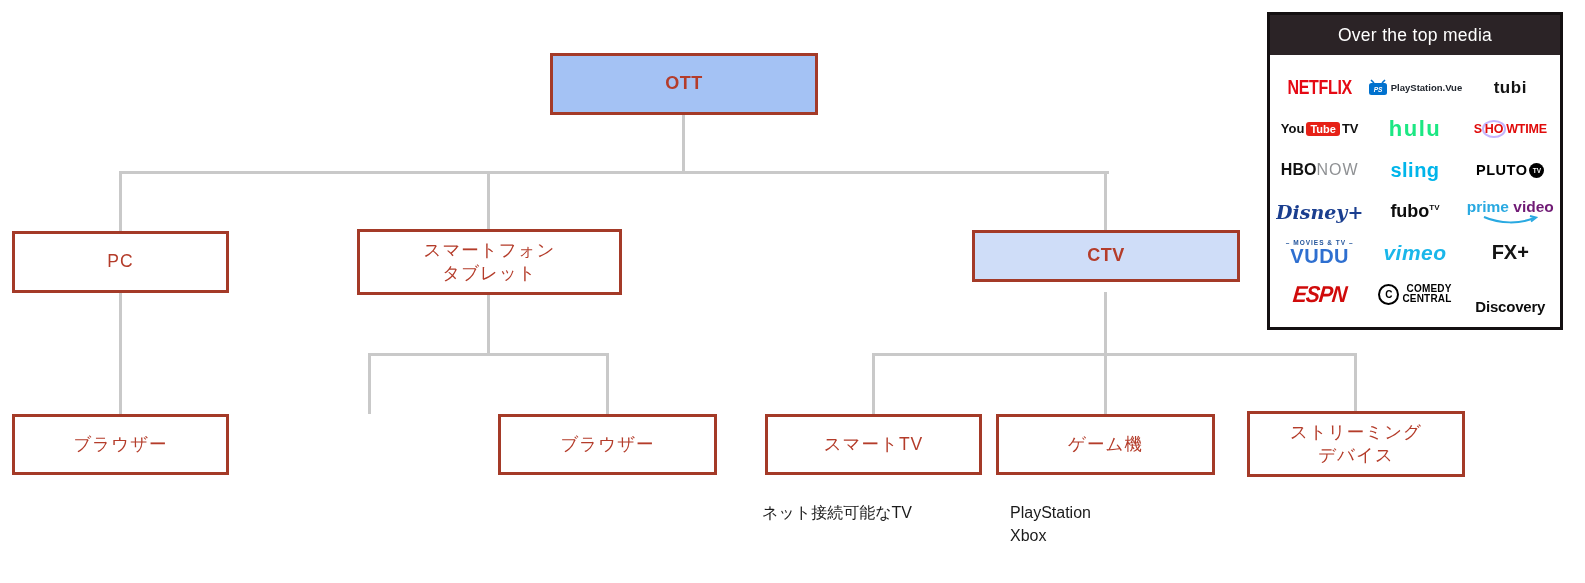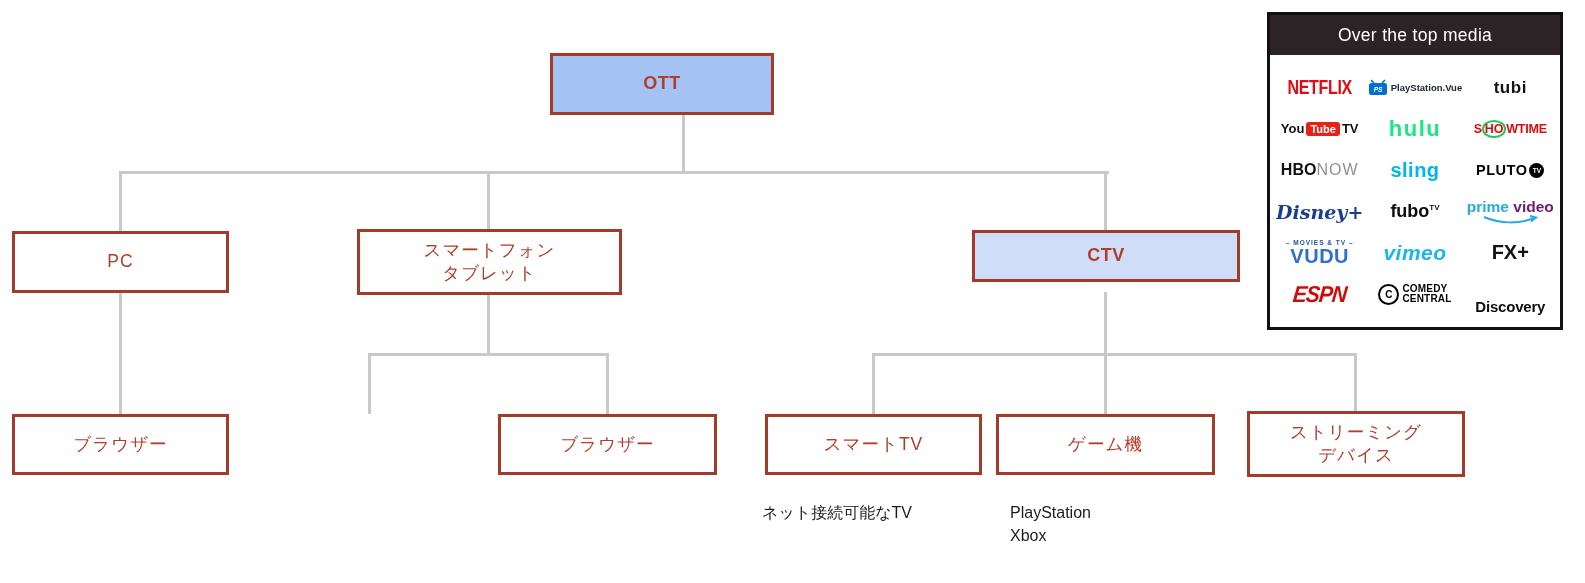--- a/index.html
+++ b/index.html
@@ -19,32 +19,32 @@
 
   
   .note{position:absolute;color:#1b1b1b;font-size:16px;line-height:22.5px;}
 
   
   .panel{position:absolute;left:1267px;top:12px;width:296px;height:318px;background:#fff;
          border:3px solid #141011;box-sizing:border-box;}
   .panel-header{height:40px;background:#2b2326;color:#fff;display:flex;align-items:center;
                 justify-content:center;font-size:17.5px;letter-spacing:.3px;}
   .logo-grid{display:grid;grid-template-columns:1fr 1.18fr 1fr;grid-auto-rows:1fr;
-             height:calc(100% - 40px);box-sizing:border-box;padding:12px 6px;align-items:center;}
+             height:calc(100% - 40px);box-sizing:border-box;padding:12px 6px;align-items:center;text-align:right;}
   .cell{display:flex;align-items:center;justify-content:center;white-space:nowrap;overflow:hidden;}
 
   .lg-netflix{color:#e50914;font-weight:900;font-size:16px;letter-spacing:-.3px;transform:scaleY(1.25);}
   .lg-psvue{display:flex;align-items:center;gap:3px;}
   .lg-psvue .txt{color:#21262e;font-size:9.5px;font-weight:bold;}
   .lg-tubi{color:#141414;font-weight:800;font-size:17px;letter-spacing:.5px;}
   .lg-youtube{display:flex;align-items:center;gap:2px;color:#111;font-size:13px;font-weight:bold;}
   .yt-box{background:#e62117;color:#fff;border-radius:3px;padding:1px 4px;font-size:11px;font-weight:bold;}
   .lg-hulu{color:#1ce783;font-weight:800;font-size:22px;letter-spacing:1.5px;}
   .lg-showtime{color:#e00b0b;font-weight:900;font-size:12.5px;letter-spacing:-.2px;}
-  .sho-circle{border:2px solid #22c55e;border-radius:50%;padding:0 1px;display:inline-block;}
+  .sho-circle{border:2px solid #c4b5fd;border-radius:50%;padding:0 1px;display:inline-block;}
   .lg-hbonow{font-size:16px;color:#111;}
   .lg-hbonow .hbo{font-weight:900;}
   .lg-hbonow .now{color:#8f9194;font-weight:400;letter-spacing:1px;}
   .lg-sling{position:relative;color:#00b5ea;font-weight:800;font-size:20px;letter-spacing:.5px;}
   .lg-pluto{display:flex;align-items:center;gap:2px;color:#000;font-weight:900;font-size:14.5px;letter-spacing:.5px;}
   .pluto-badge{width:15px;height:15px;border-radius:50%;background:#000;color:#fff;font-size:6.5px;
                display:flex;align-items:center;justify-content:center;font-weight:bold;letter-spacing:0;}
   .lg-disney{color:#1a3e8f;font-family:"DejaVu Serif",serif;font-style:italic;font-weight:bold;font-size:19px;}
   .lg-fubo{color:#0c0c0c;font-weight:800;font-size:18px;}
   .lg-fubo sup{font-size:8px;font-weight:bold;}
@@ -79,21 +79,21 @@
   <div class="conn" style="left:487px;top:293px;width:3px;height:62px"></div>
   <div class="conn" style="left:368px;top:353px;width:241px;height:3px"></div>
   <div class="conn" style="left:368px;top:353px;width:3px;height:61px"></div>
   <div class="conn" style="left:606px;top:353px;width:3px;height:61px"></div>
   <div class="conn" style="left:1104px;top:292px;width:3px;height:62px"></div>
   <div class="conn" style="left:872px;top:353px;width:485px;height:3px"></div>
   <div class="conn" style="left:872px;top:353px;width:3px;height:61px"></div>
   <div class="conn" style="left:1104px;top:353px;width:3px;height:61px"></div>
   <div class="conn" style="left:1354px;top:353px;width:3px;height:58px"></div>
 
-  <div class="node bold fill-blue" style="left:550px;top:53px;width:224px;height:62px">
+  <div class="node bold fill-blue" style="left:550px;top:53px;width:268px;height:62px">
     <span>OTT</span>
   </div>
 
   <div class="node" style="left:12px;top:231px;width:217px;height:62px">
     <span>PC</span>
   </div>
 
   <div class="node" style="left:357px;top:229px;width:265px;height:66px">
     <span>スマートフォン</span>
     <span>タブレット</span>

